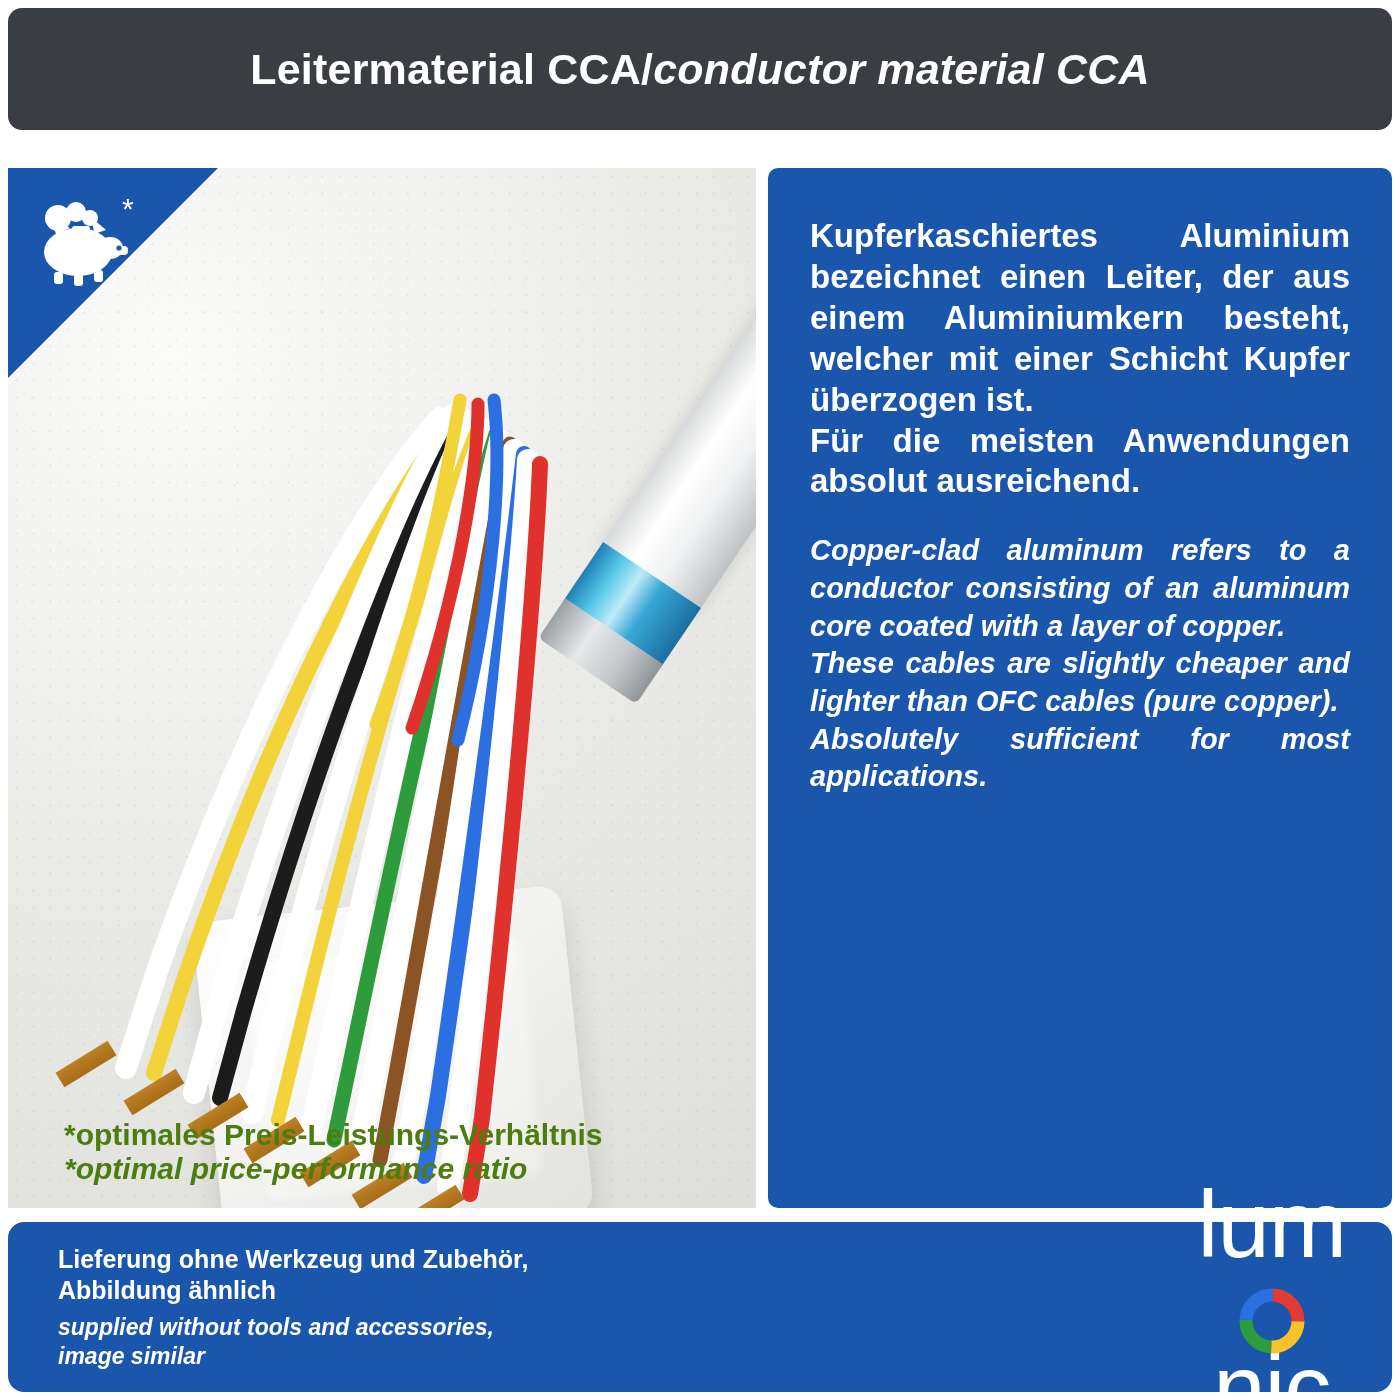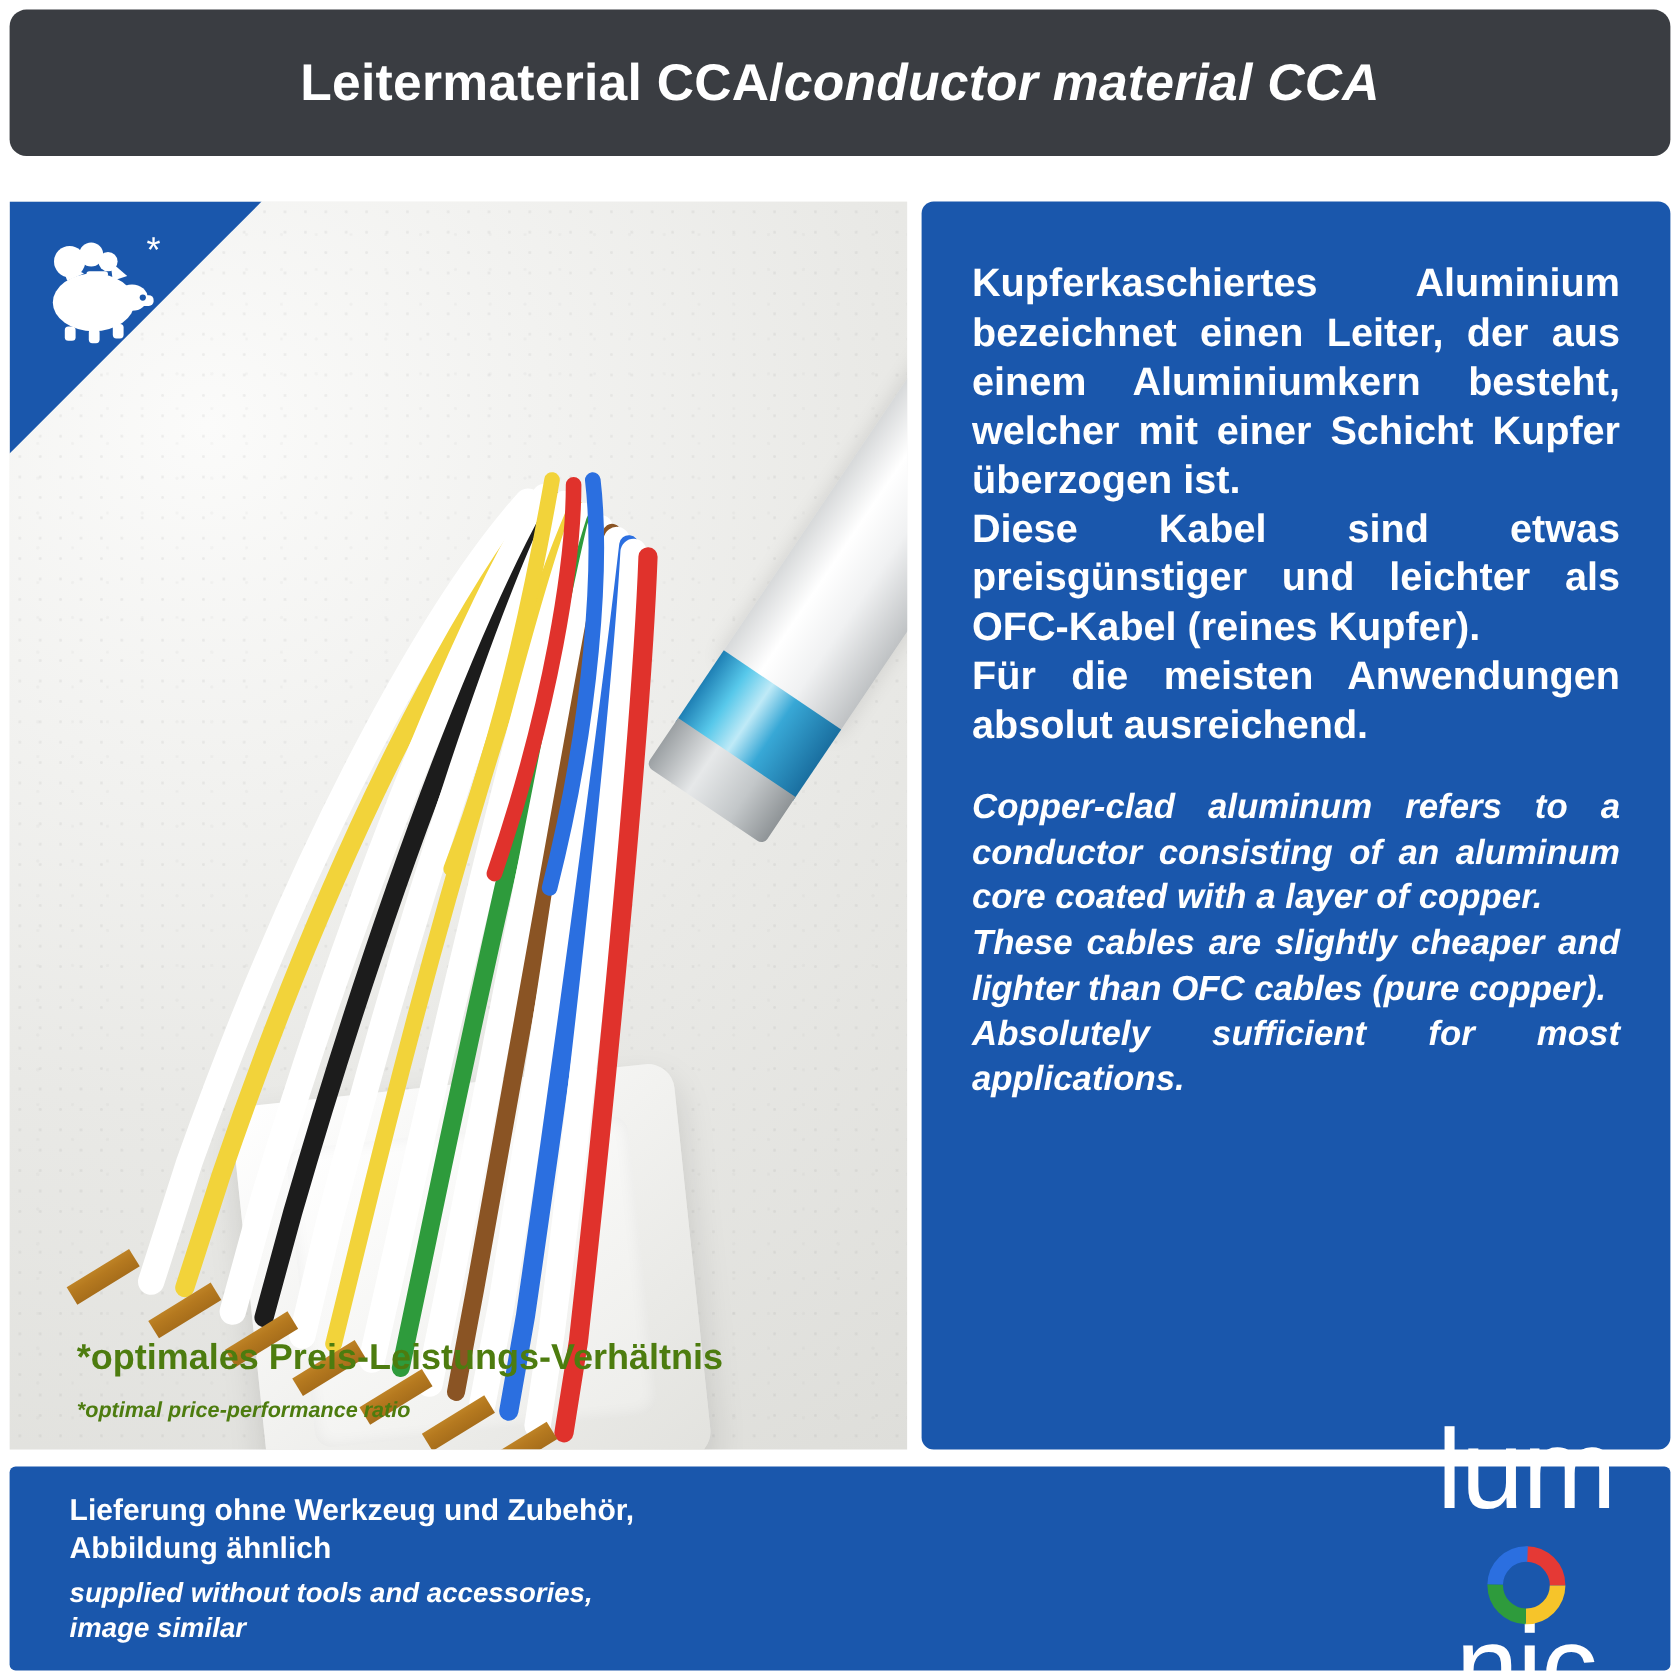--- a/index.html
+++ b/index.html
@@ -132,21 +132,21 @@
   .wires { position: absolute; inset: 0; }
 
   
   .photo-caption {
     position: absolute;
     left: 56px; bottom: 22px;
     width: 640px;
     color: #4d7c0f;
   }
   .caption-de { font-size: 30px; font-weight: bold; line-height: 1.15; }
-  .caption-en { font-size: 18px; font-style: italic; font-weight: bold; margin-top: 16px; }
+  .caption-en { font-size: 30px; font-style: italic; font-weight: bold; margin-top: 0; }
 
   
   .text-panel {
     position: absolute;
     left: 768px; top: 168px;
     width: 624px; height: 1040px;
     background: #1a57ac;
     border-radius: 10px;
     padding: 48px 42px 20px 42px;
     color: #ffffff;
@@ -168,21 +168,21 @@
     text-justify: inter-word;
   }
   .gap { height: 30px; }
 
   
   .footer {
     position: absolute;
     left: 8px; top: 1222px;
     width: 1384px; height: 170px;
     background: #1a57ac;
-    border-radius: 5px;
+    border-radius: 16px;
     display: flex;
     align-items: center;
     justify-content: space-between;
     padding: 0 46px 0 50px;
   }
   .footer-text { color: #ffffff; }
   .footer-de { font-size: 25px; font-weight: bold; line-height: 1.22; }
   .footer-en { font-size: 23px; font-weight: bold; font-style: italic; line-height: 1.22; margin-top: 8px; }
 
   .logo {
@@ -297,21 +297,20 @@
     </div>
 
     <div class="photo-caption">
       <div class="caption-de">*optimales Preis-Leistungs-Verhältnis</div>
       <div class="caption-en">*optimal price-performance ratio</div>
     </div>
   </div>
 
   <div class="text-panel">
     <p class="para">Kupferkaschiertes Aluminium bezeichnet einen Leiter, der aus einem Aluminiumkern besteht, welcher mit einer Schicht Kupfer überzogen ist.</p>
-    <p class="para">Diese Kabel sind etwas preisgünstiger und leichter als OFC-Kabel (reines Kupfer).</p>
     <p class="para">Für die meisten Anwendungen absolut ausreichend.</p>
     <div class="gap"></div>
     <p class="para-en">Copper-clad aluminum refers to a conductor consisting of an aluminum core coated with a layer of copper.</p>
     <p class="para-en">These cables are slightly cheaper and lighter than OFC cables (pure copper).</p>
     <p class="para-en">Absolutely sufficient for most applications.</p>
   </div>
 
   <div class="footer">
     <div class="footer-text">
       <div class="footer-de">

